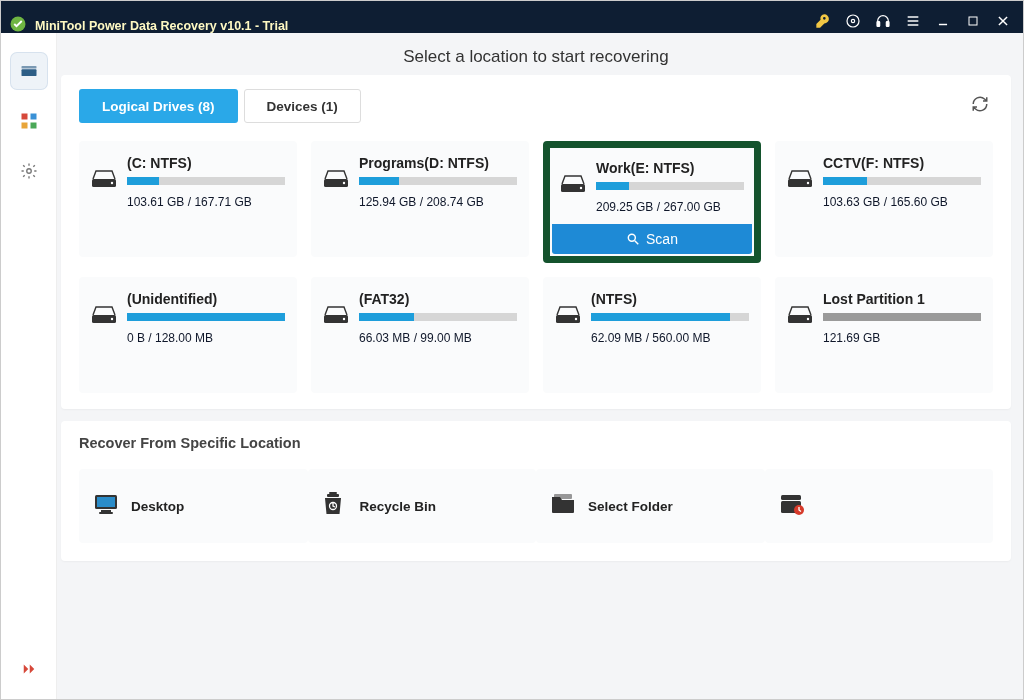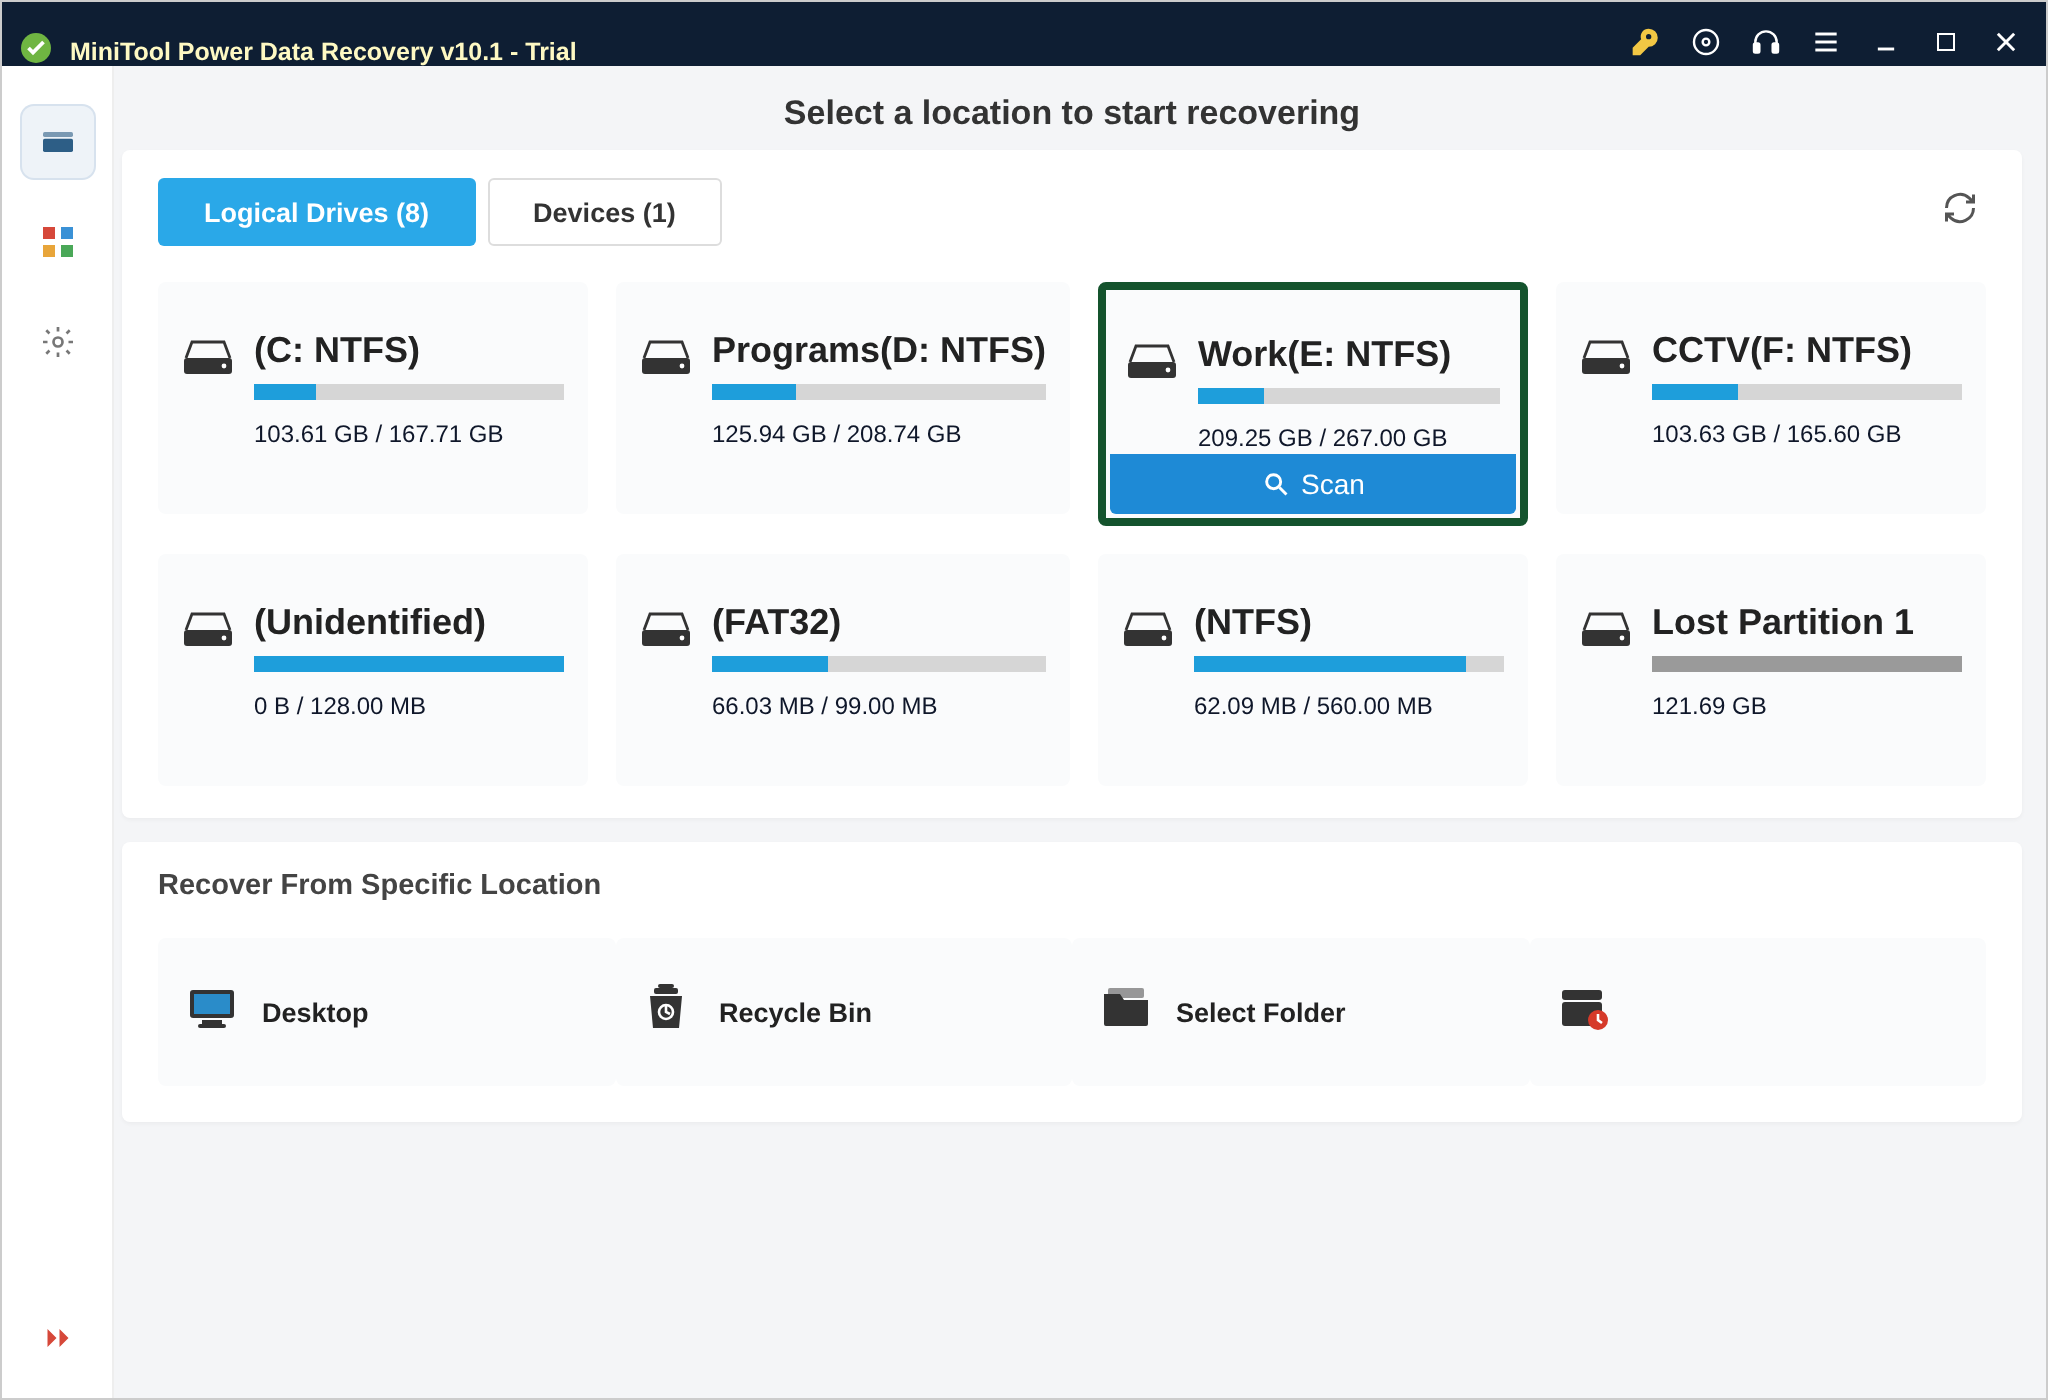--- a/index.html
+++ b/index.html
@@ -7,34 +7,34 @@
     .titlebar { height: 32px; background: #0e1e33; display: flex; align-items: flex-end; padding: 0 8px; color: #fef9c3; }
     .titlebar .logo { width: 18px; height: 18px; margin-right: 8px; }
     .titlebar .title { font-size: 12.5px; font-weight: 600; flex: 1; }
     .titlebar .ti { width: 24px; height: 24px; display: flex; align-items: center; justify-content: center; margin-left: 6px; cursor: pointer; }
     .app { display: flex; height: calc(700px - 32px); background: #f4f5f7; }
     .sidebar { width: 56px; background: #fff; display: flex; flex-direction: column; align-items: center; padding-top: 20px; border-right: 1px solid #eee; }
     .side-item { width: 36px; height: 36px; display: flex; align-items: center; justify-content: center; margin-bottom: 14px; border-radius: 6px; cursor: pointer; }
     .side-item.active { background: #eef3f8; box-shadow: 0 0 0 1px #d7e2ee; }
     .sidebar .expand { margin-top: auto; margin-bottom: 14px; }
     .content { flex: 1; padding: 0 12px 4px 4px; overflow: hidden; }
-    .heading { text-align: center; font-size: 17px; color: #333; padding: 14px 0 8px; font-weight: 700; }
+    .heading { text-align: center; font-size: 17px; color: #333; padding: 14px 0 8px; font-weight: 400; }
     .panel { background: #fff; border-radius: 4px; padding: 14px 18px 6px; box-shadow: 0 1px 2px rgba(0,0,0,.04); margin-bottom: 12px; }
     .tabs-row { display: flex; align-items: center; margin-bottom: 18px; }
     .tab { height: 34px; padding: 0 22px; display: flex; align-items: center; font-size: 13.5px; font-weight: 600; border-radius: 3px; cursor: pointer; border: 1px solid transparent; }
     .tab.active { background: #2aa8e8; color: #fff; }
     .tab.inactive { background: #fff; color: #333; border: 1px solid #ddd; margin-left: 6px; }
     .refresh { margin-left: auto; cursor: pointer; padding: 4px; }
     .drive-grid { display: grid; grid-template-columns: repeat(4, 1fr); gap: 14px; margin-bottom: 10px; }
     .drive-card { background: #fafbfc; border-radius: 4px; padding: 14px 12px 14px 12px; display: flex; cursor: pointer; position: relative; height: 116px; }
-    .drive-card.selected { border: 4px solid #14532d; padding: 12px 10px 12px 10px; height: 122px; }
+    .drive-card.selected { border: 7px solid #14532d; padding: 12px 10px 12px 10px; height: 122px; }
     .drive-card.selected .scan-btn { display: flex; }
     .drive-icon { width: 30px; flex-shrink: 0; margin-right: 6px; margin-top: 14px; }
     .drive-info { flex: 1; min-width: 0; }
-    .drive-name { font-size: 18px; font-weight: 700; color: #222; margin-bottom: 6px; white-space: nowrap; overflow: hidden; text-overflow: ellipsis; margin-top: 10px; }
+    .drive-name { font-size: 14px; font-weight: 700; color: #222; margin-bottom: 6px; white-space: nowrap; overflow: hidden; text-overflow: ellipsis; }
     .drive-bar { height: 8px; background: #d6d6d6; margin-bottom: 10px; position: relative; }
     .drive-bar .fill { position: absolute; left: 0; top: 0; bottom: 0; background: #1e9edb; }
     .drive-bar.lost { background: #9a9a9a; }
     .drive-size { font-size: 12px; color: #0f172a; white-space: nowrap; }
     .scan-btn { display: none; position: absolute; left: 2px; right: 2px; bottom: 2px; height: 30px; background: #1e8ad6; color: #fff; align-items: center; justify-content: center; font-size: 14px; font-weight: 500; border-radius: 0 0 3px 3px; }
     .scan-btn svg { margin-right: 6px; }
     .panel2 { background: #fff; border-radius: 4px; padding: 14px 18px 18px; box-shadow: 0 1px 2px rgba(0,0,0,.04); }
     .sec-title { font-size: 14.5px; font-weight: 700; color: #444; margin-bottom: 18px; }
     .loc-grid { display: grid; grid-template-columns: repeat(4, 1fr); }
     .loc-card { background: #fafbfc; border-radius: 4px; padding: 18px 14px; display: flex; align-items: center; cursor: pointer; height: 74px; }

